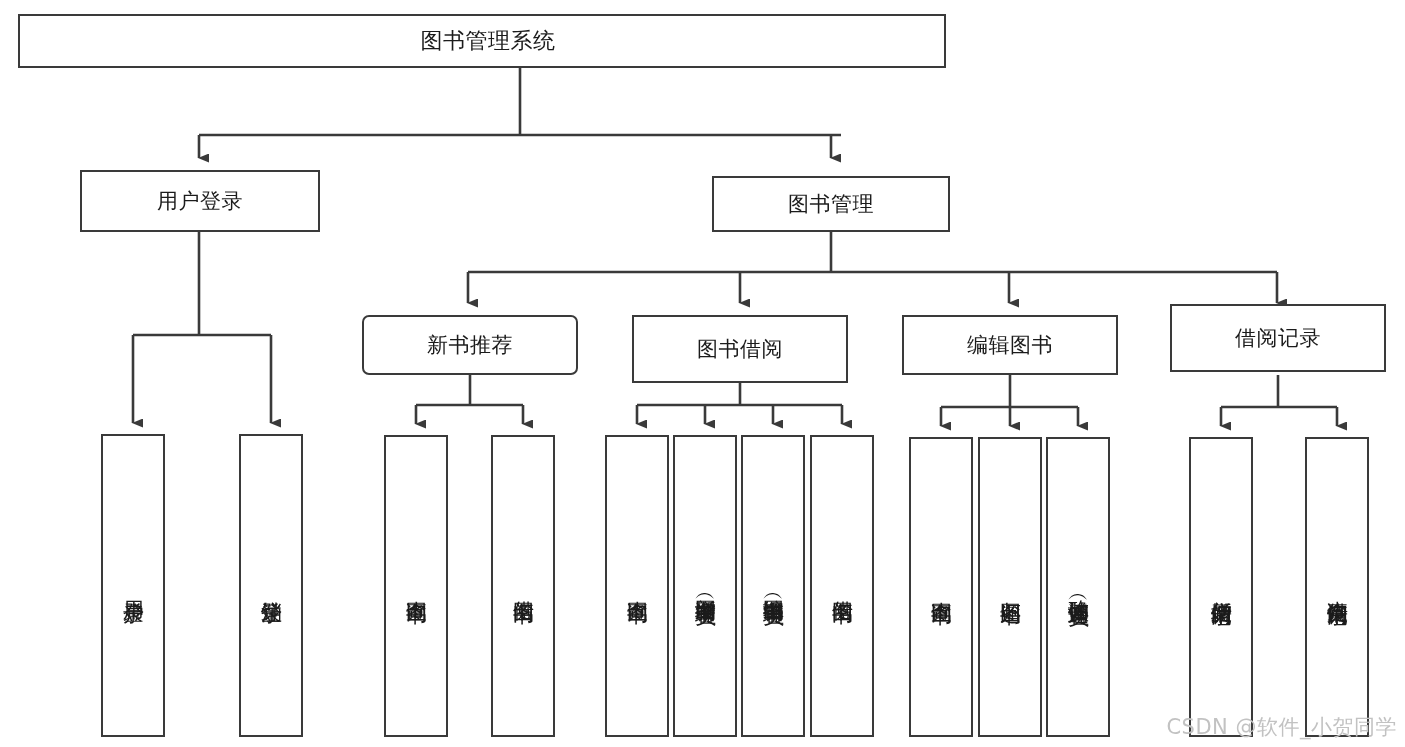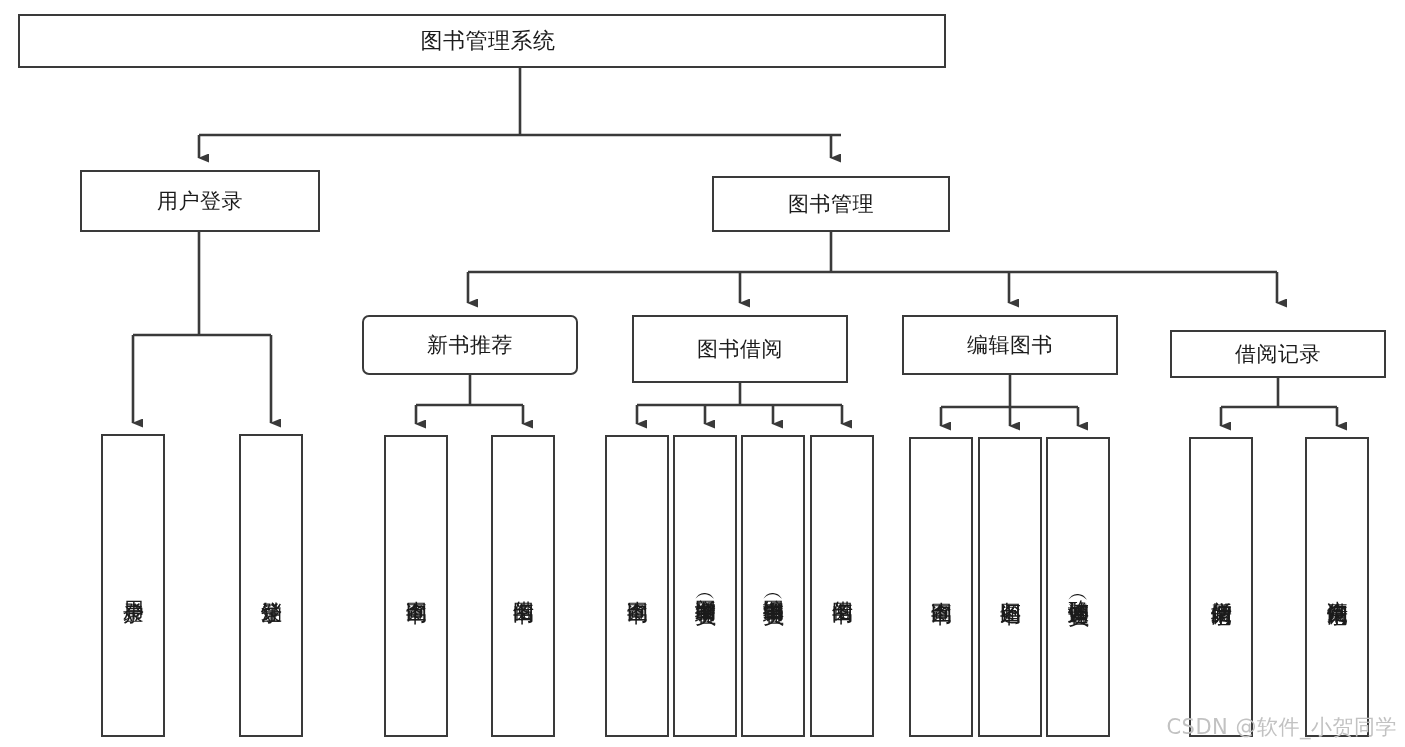--- a/index.html
+++ b/index.html
@@ -137,21 +137,21 @@
 
   <div class="node" style="left:362px; top:315px; width:216px; height:60px;border-radius:7px;">
     <span class="node-label">新书推荐</span>
   </div>
   <div class="node" style="left:632px; top:315px; width:216px; height:68px;">
     <span class="node-label">图书借阅</span>
   </div>
   <div class="node" style="left:902px; top:315px; width:216px; height:60px;">
     <span class="node-label">编辑图书</span>
   </div>
-  <div class="node" style="left:1170px; top:330px; width:216px; height:48px;text-align:right;">
+  <div class="node" style="left:1170px; top:304px; width:216px; height:68px;text-align:right;">
     <span class="node-label">借阅记录</span>
   </div>
 
   <div class="node leaf" style="left:101px; top:434px; width:64px; height:303px;">
     <span class="node-label">用户登录</span>
   </div>
   <div class="node leaf" style="left:239px; top:434px; width:64px; height:303px;">
     <span class="node-label">注销登录</span>
   </div>
 

